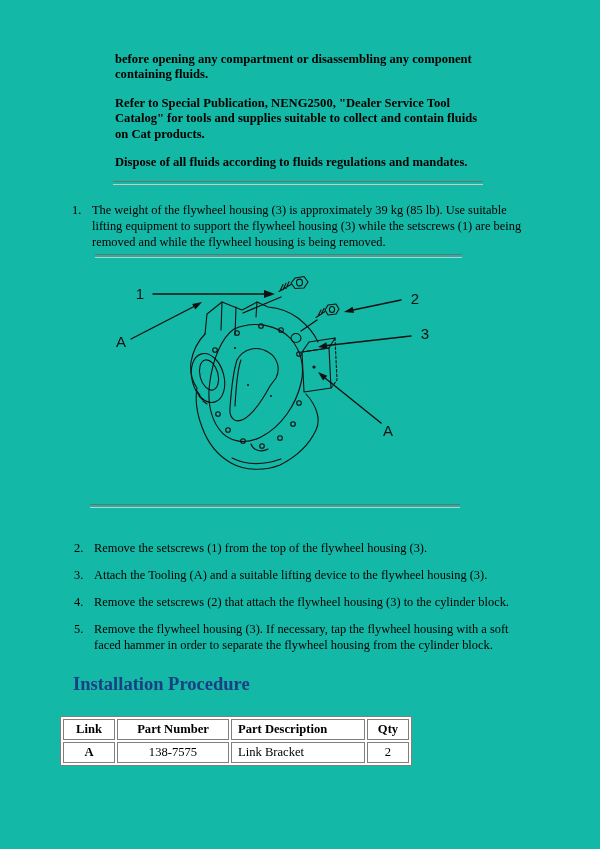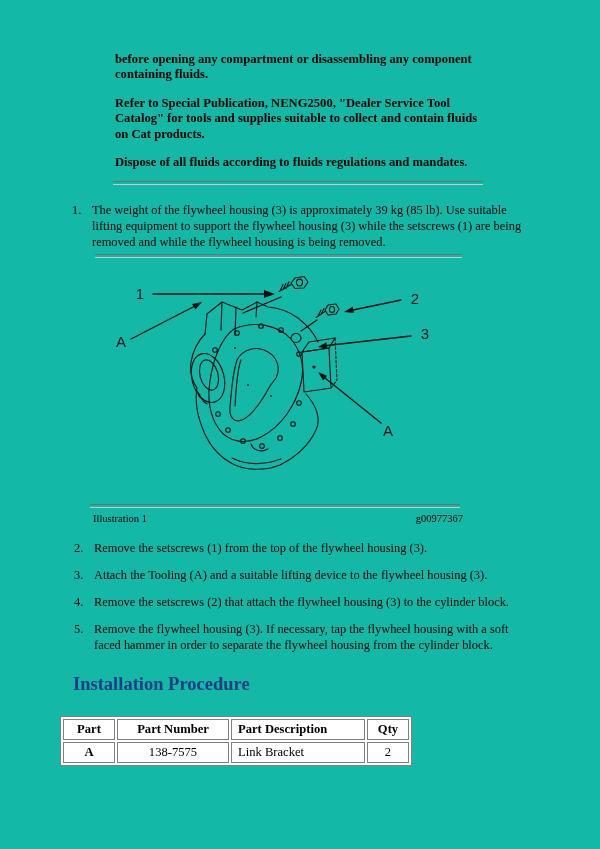--- a/index.html
+++ b/index.html
@@ -167,24 +167,20 @@
       <text class="callout-label" x="55" y="31" text-anchor="middle">1</text>
       <text class="callout-label" x="36" y="79" text-anchor="middle">A</text>
       <text class="callout-label" x="330" y="36" text-anchor="middle">2</text>
       <text class="callout-label" x="340" y="71" text-anchor="middle">3</text>
       <text class="callout-label" x="303" y="168" text-anchor="middle">A</text>
     </svg>
   </figure>
 
   <div class="rule rule-3"></div>
 
-  <div class="caption-row">
-    <span>Illustration 1</span>
-    <span>g00977367</span>
-  </div>
 
   <div class="steps steps-rest">
     <div class="step">
       <span class="num">2.</span>
       <span class="txt">Remove the setscrews (1) from the top of the flywheel housing (3).</span>
     </div>
     <div class="step">
       <span class="num">3.</span>
       <span class="txt">Attach the Tooling (A) and a suitable lifting device to the flywheel housing (3).</span>
     </div>
@@ -197,21 +193,21 @@
       <span class="txt">Remove the flywheel housing (3). If necessary, tap the flywheel housing with a soft faced hammer in order to separate the flywheel housing from the cylinder block.</span>
     </div>
   </div>
 
   <h1 class="install-heading" style="color: rgb(26, 63, 130);">Installation Procedure</h1>
 
 
   <table class="tools">
     <tbody>
       <tr>
-        <th class="col-h w-tool">Part</th>
+        <th class="col-h w-tool">Link</th>
         <th class="col-h w-part">Part Number</th>
         <th class="col-h left w-desc">Part Description</th>
         <th class="col-h w-qty">Qty</th>
       </tr>
       <tr>
         <td class="tool-letter">A</td>
         <td class="center">138-7575</td>
         <td class="left">Link Bracket</td>
         <td class="center">2</td>
       </tr>

